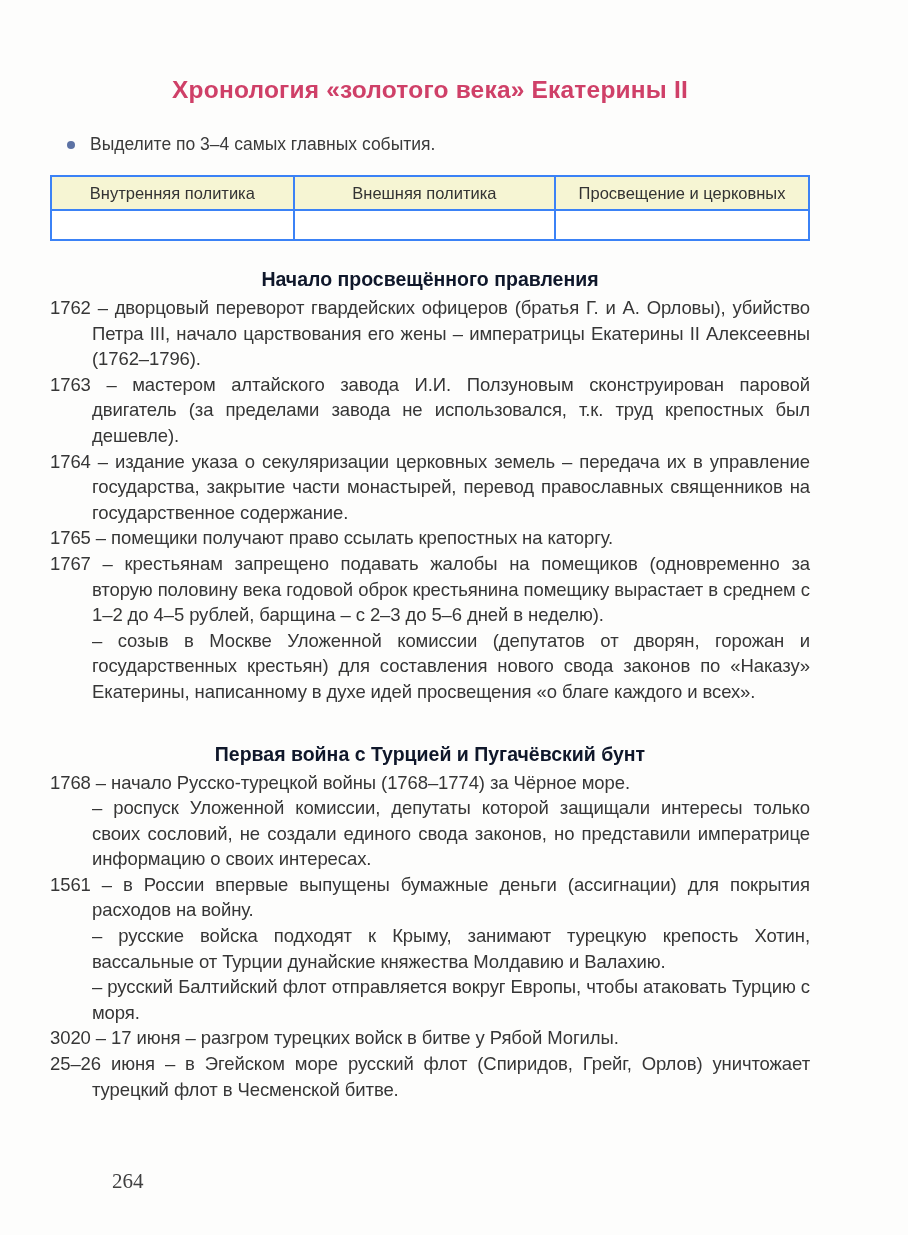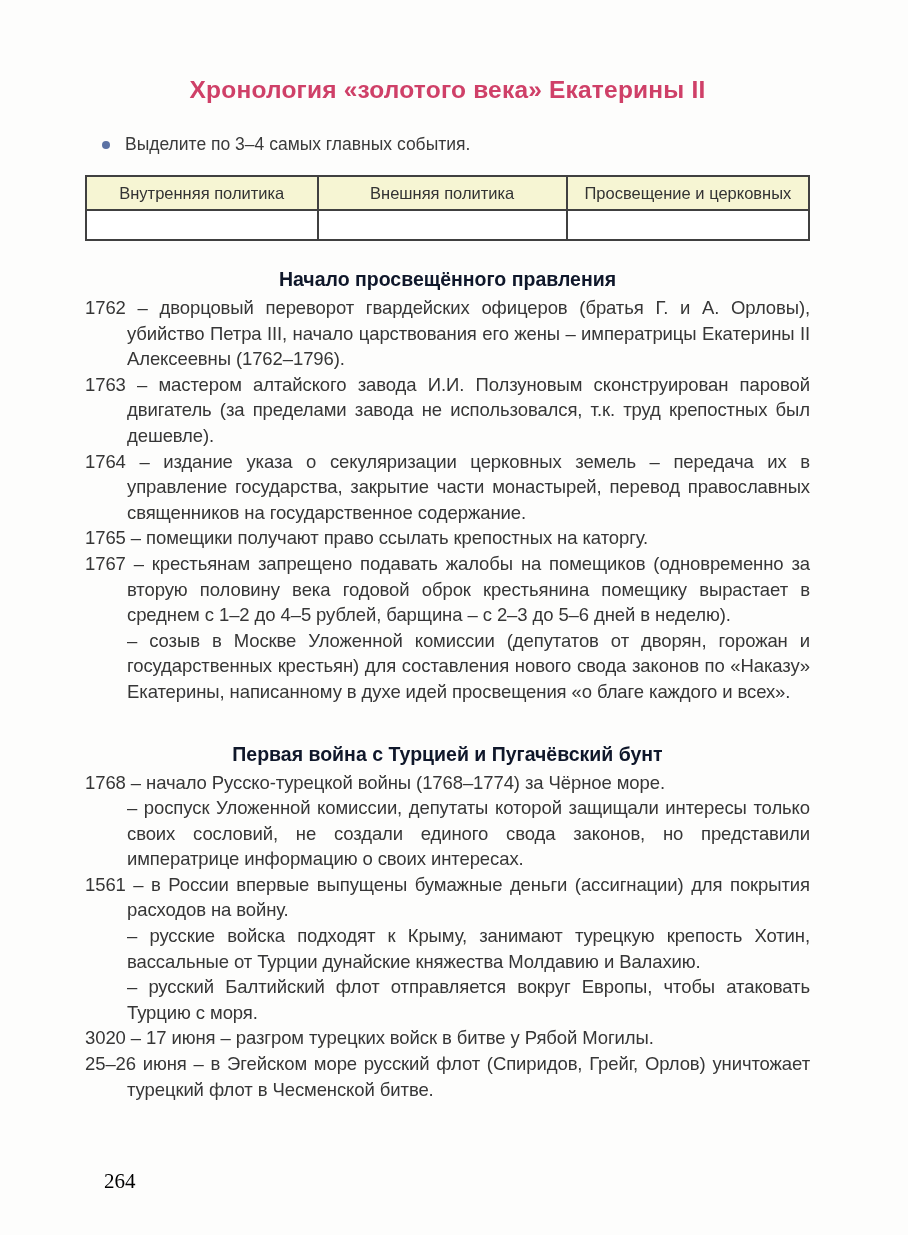--- a/index.html
+++ b/index.html
@@ -7,21 +7,21 @@
     width: 908px; height: 1235px;
     background: #fdfdfc;
     font-family: "Liberation Sans", sans-serif;
     color: #333;
     overflow: hidden;
   }
   .doc {
     position: relative;
     width: 908px; height: 1235px;
     box-sizing: border-box;
-    padding: 76px 98px 0 85px;
+    padding: 76px 98px 0 50px;
   }
   h1.title {
     margin: 0;
     text-align: center;
     font-size: 24.5px;
     line-height: 27px;
     font-weight: 700;
     color: #cf4068;
     letter-spacing: 0.2px;
   }
@@ -39,21 +39,21 @@
     margin: 0 15px 0 17px;
     flex: 0 0 auto;
   }
   table.plan {
     width: 100%;
     border-collapse: collapse;
     margin-top: 20px;
     table-layout: fixed;
   }
   table.plan th, table.plan td {
-    border: 2px solid #404040;
+    border: 2px solid #3b82f6;
     margin-left: 40px;
   }
   table.plan th {
     background: #f6f5d3;
     font-weight: 400;
     font-size: 16.5px;
     color: #333;
     height: 30px;
     text-align: center;
     vertical-align: middle;
@@ -77,24 +77,24 @@
     font-size: 18.5px;
     line-height: 25.6px;
     text-align: justify;
     color: #363636;
     padding-left: 42px;
     letter-spacing: -0.1px;
   }
   p.entry.hang { text-indent: -42px; }
   .page-number {
     position: absolute;
-    left: 104px; top: 1169px;
+    left: 112px; top: 1169px;
     font-family: "Liberation Serif", serif;
     font-size: 21px;
-    color: #000000;
+    color: #404040;
   }
 </style>
 </head>
 <body>
 
 <div class="doc">
 
   <h1 class="title">Хронология «золотого века» Екатерины II</h1>
 
   <div class="instruction">

